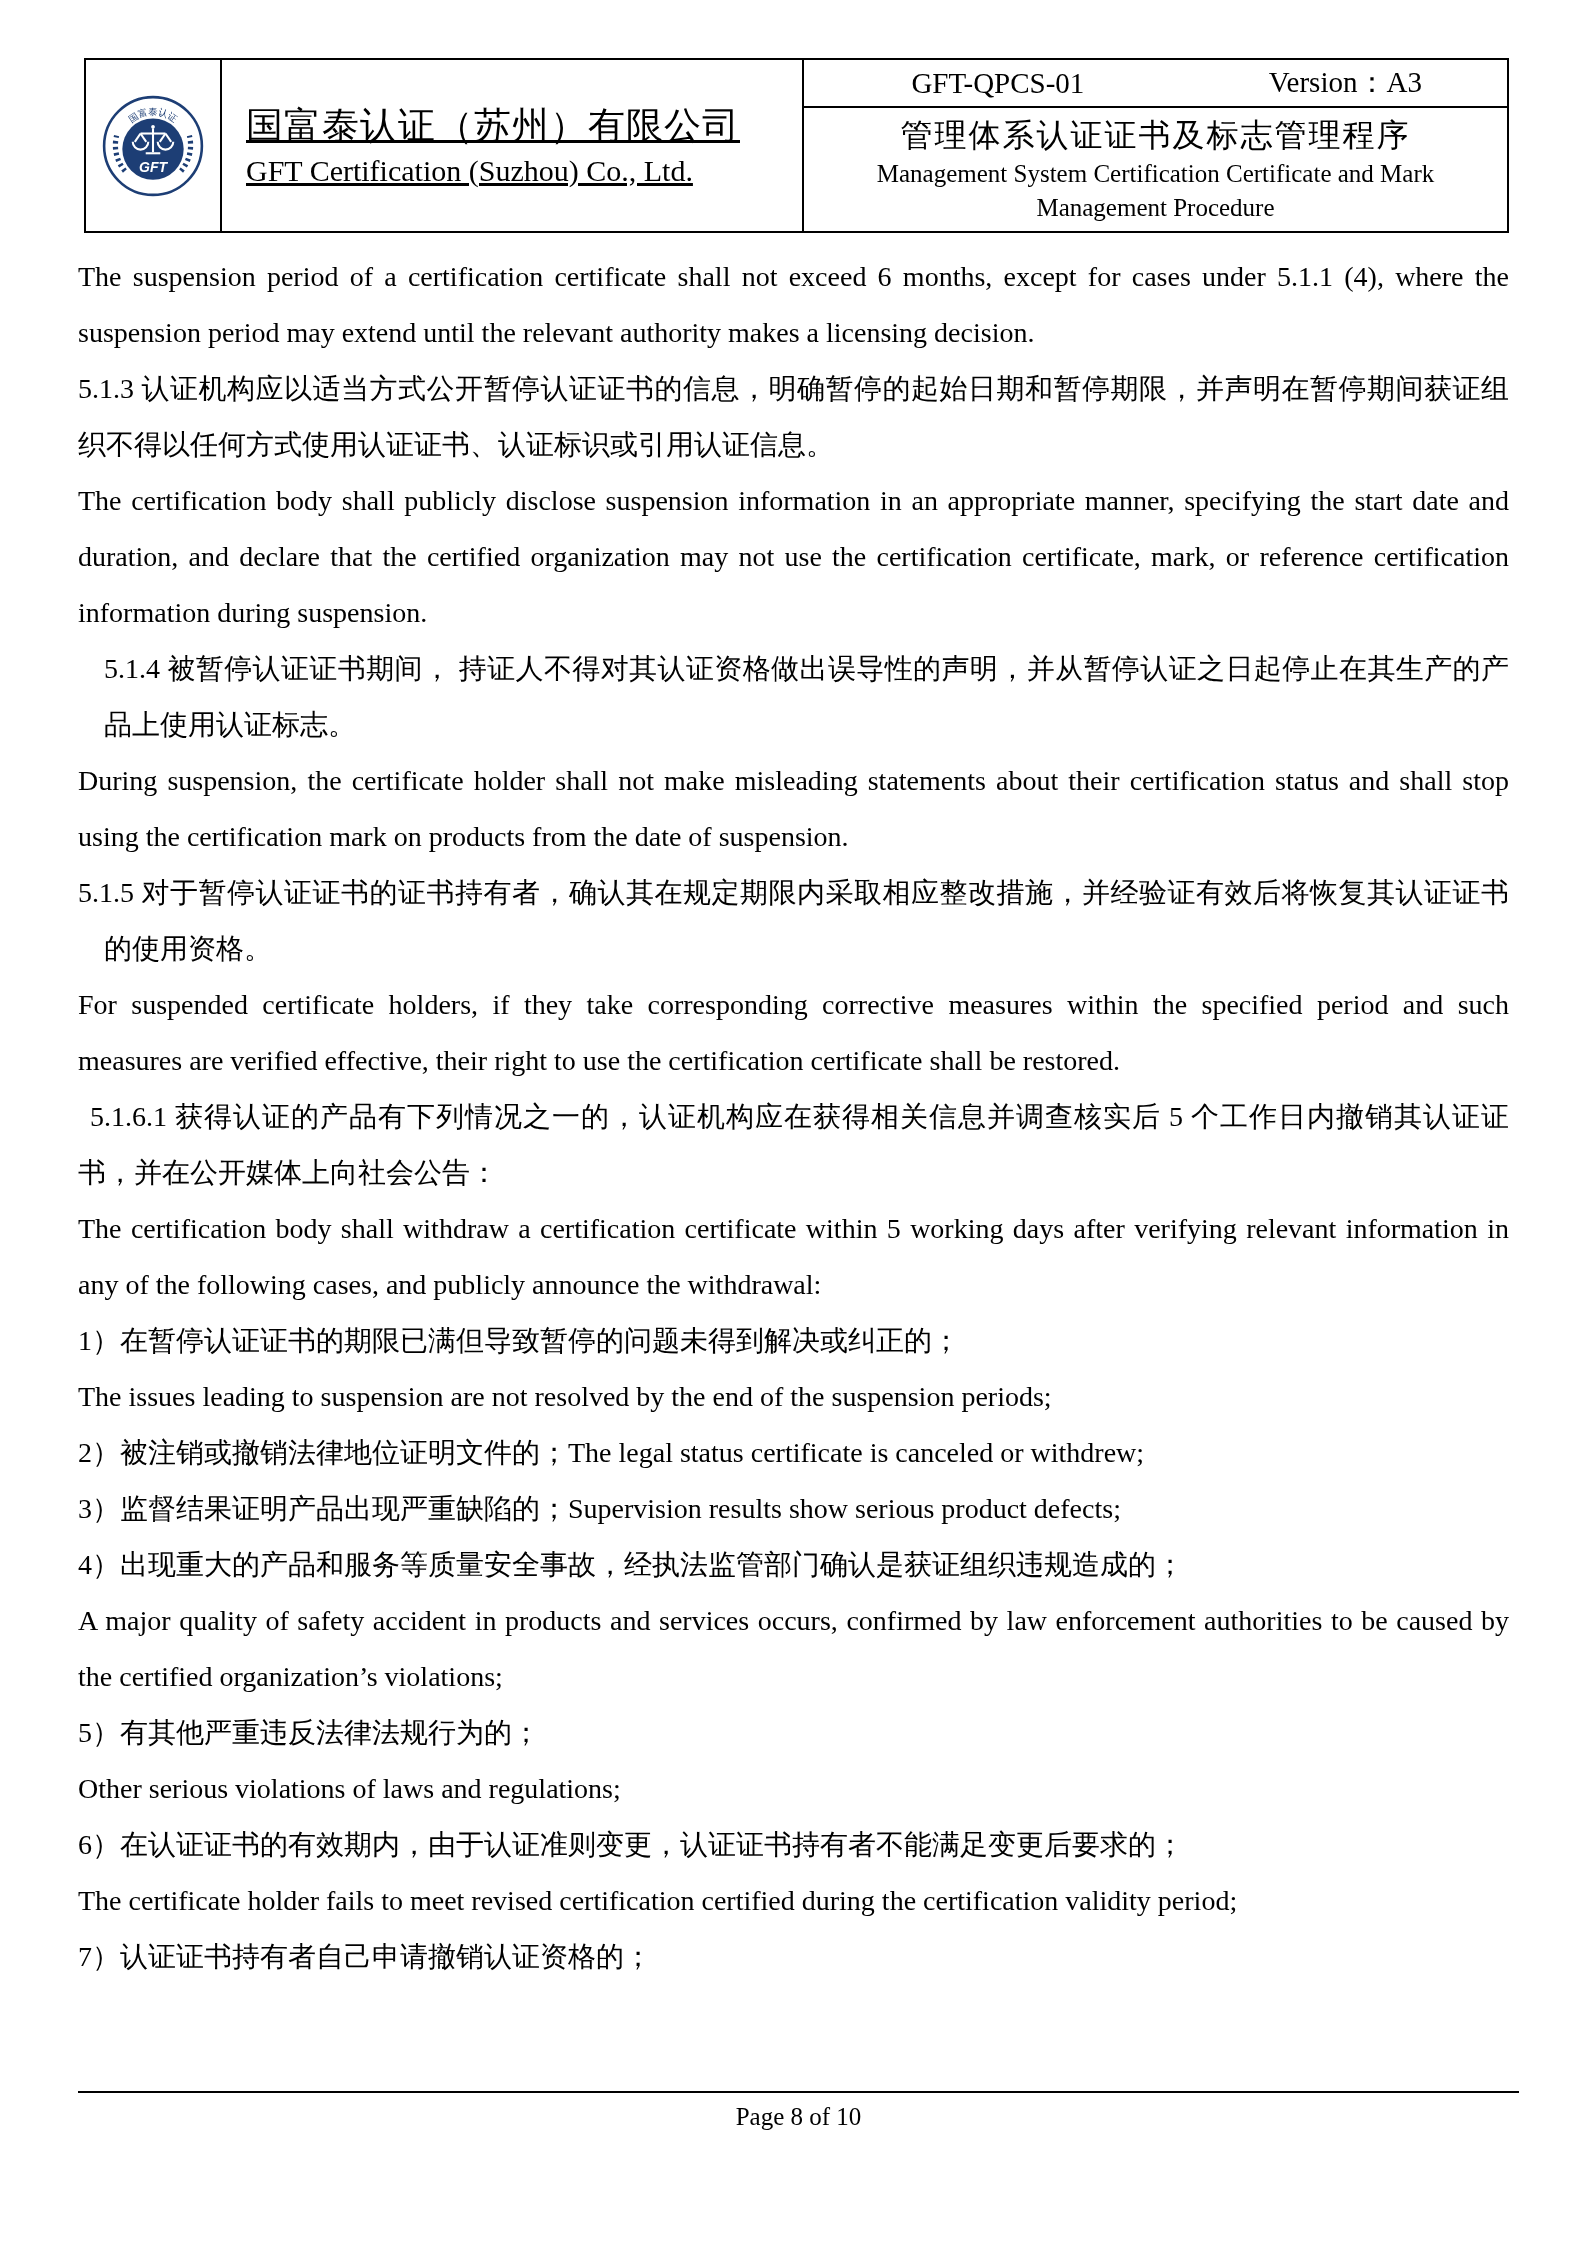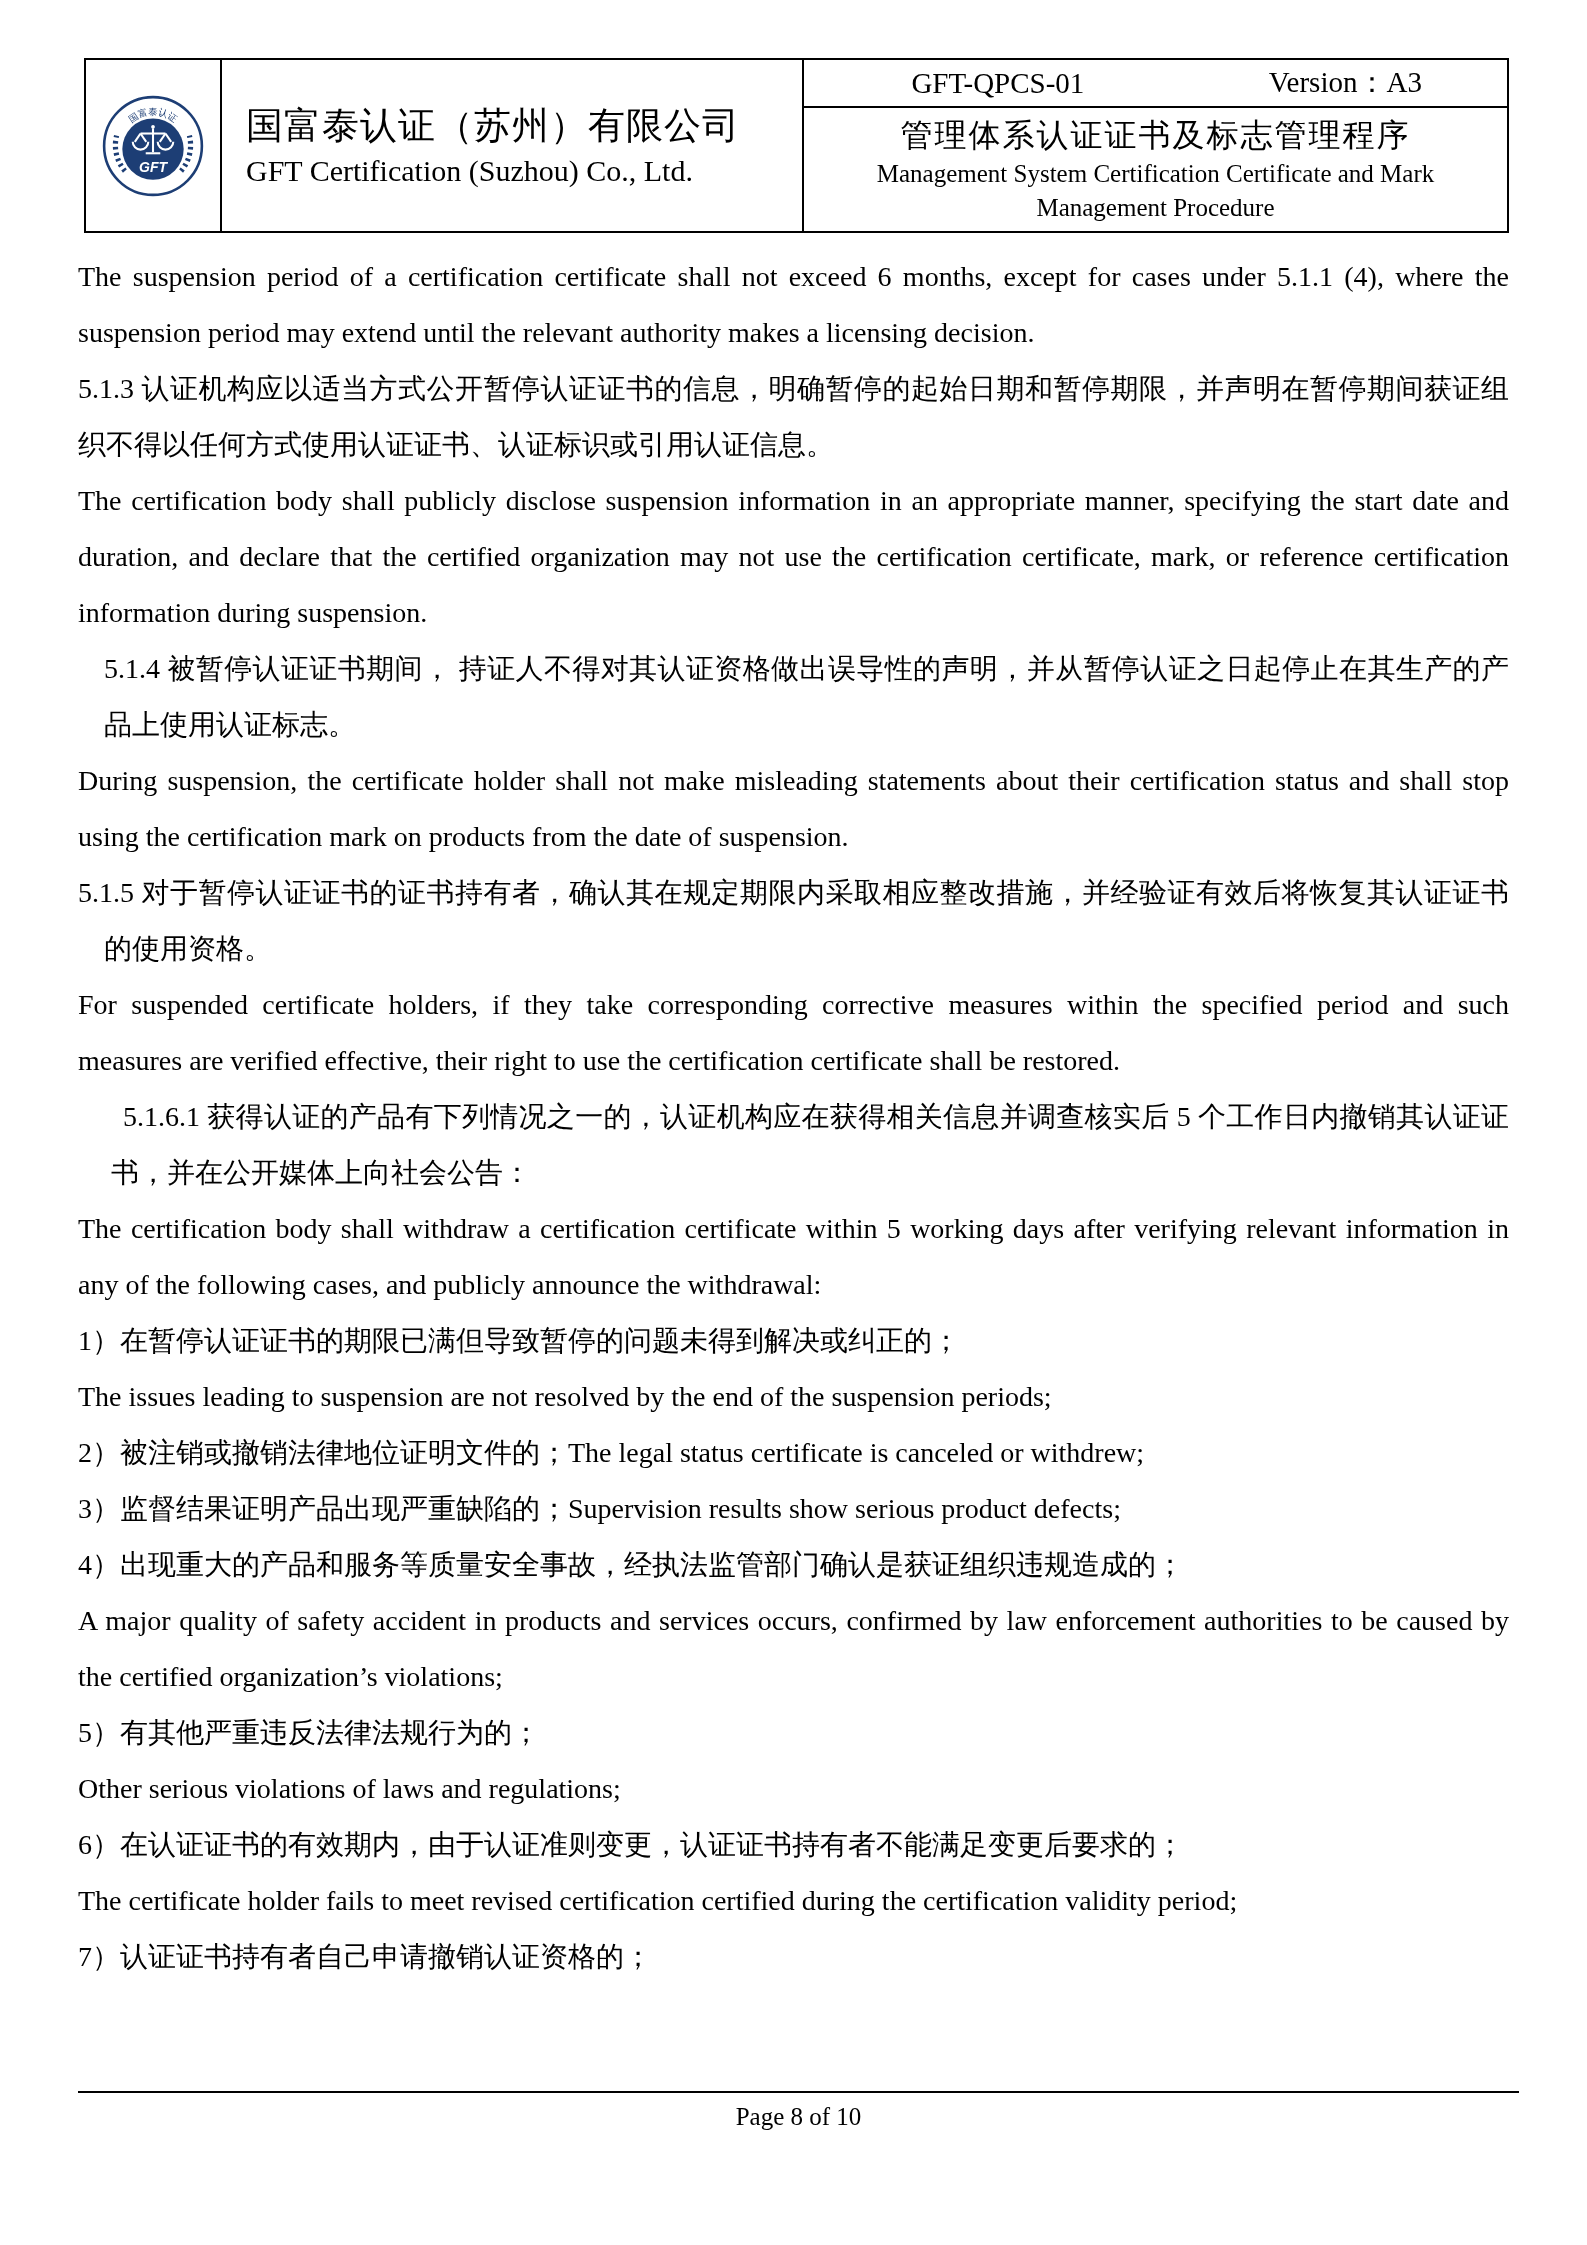--- a/index.html
+++ b/index.html
@@ -9,37 +9,37 @@
   }
   .sheet{padding:58px 78px 0 78px;}
   
   .header-table{display:flex;border:2px solid #000;margin-left:6px;}
   .logo-cell{
     width:134px;min-height:156px;display:flex;align-items:center;justify-content:center;
     border-right:2px solid #000;flex:0 0 auto;
   }
   .company-cell{
     width:582px;flex:0 0 auto;border-right:2px solid #000;display:flex;flex-direction:column;
-    justify-content:center;padding-left:24px;box-sizing:border-box;
+    justify-content:center;padding-left:24px;box-sizing:border-box;text-decoration:underline;
   }
   .company-zh{font-size:37px;line-height:50px;letter-spacing:1px;}
   .company-en{font-size:30px;line-height:40px;}
   .title-cell{flex:1 1 auto;display:flex;flex-direction:column;}
   .doc-row{display:flex;align-items:center;height:46px;border-bottom:2px solid #000;font-size:29px;padding-left:8px;}
   .doc-number{flex:1.15;text-align:center;}
   .doc-version{flex:1;text-align:center;}
   .title-area{flex:1;text-align:center;padding:5px 14px 6px;}
   .title-zh{font-size:32px;line-height:44px;letter-spacing:2px;}
   .title-en{font-size:25px;line-height:34px;}
   
   .body-text{margin-top:16px;}
   .p{font-size:28px;line-height:56px;text-align:justify;}
   .indent-block{margin-left:26px;}
   .hang{margin-left:26px;text-indent:-26px;}
-  .first-indent{text-indent:12px;margin-left:33px;}
+  .first-indent{text-indent:12px;}
   
   .footer{
     position:absolute;left:78px;right:68px;top:2091px;border-top:2px solid #000;
     text-align:center;padding-top:10px;font-size:25px;
   }
 </style>
 </head>
 <body>
 
 <div class="page">

